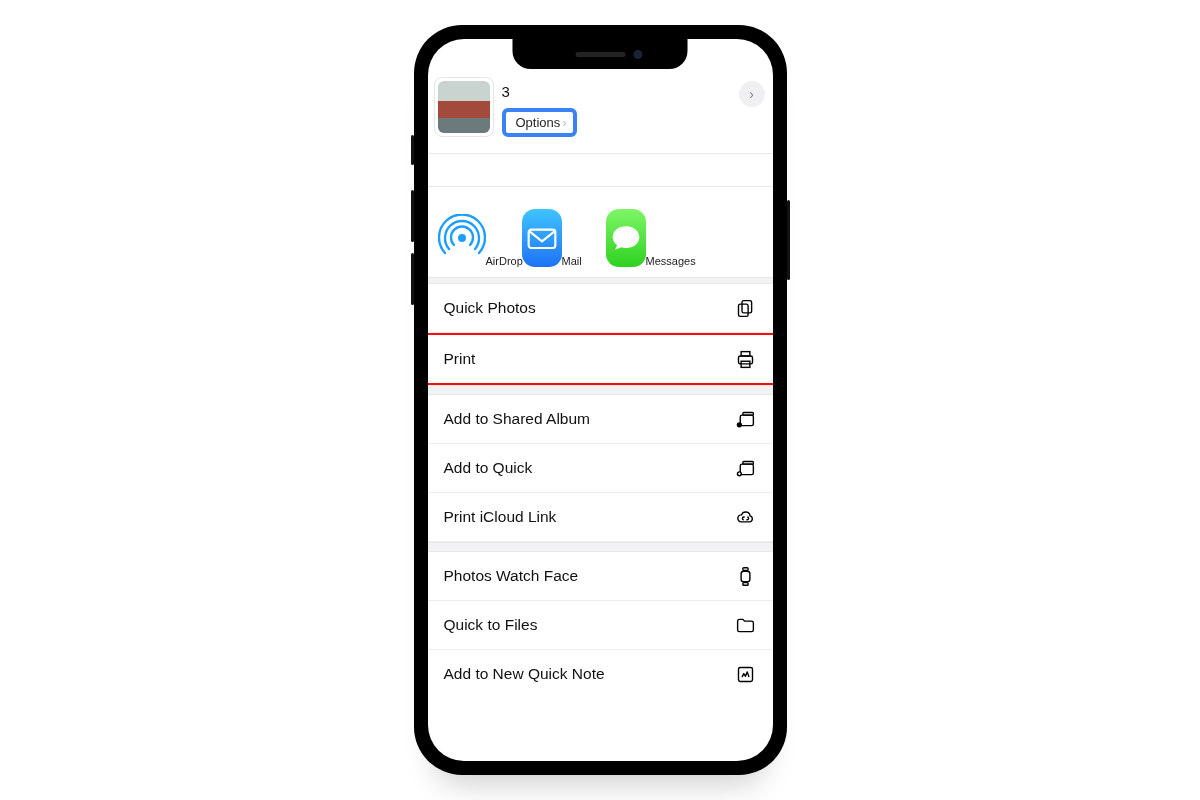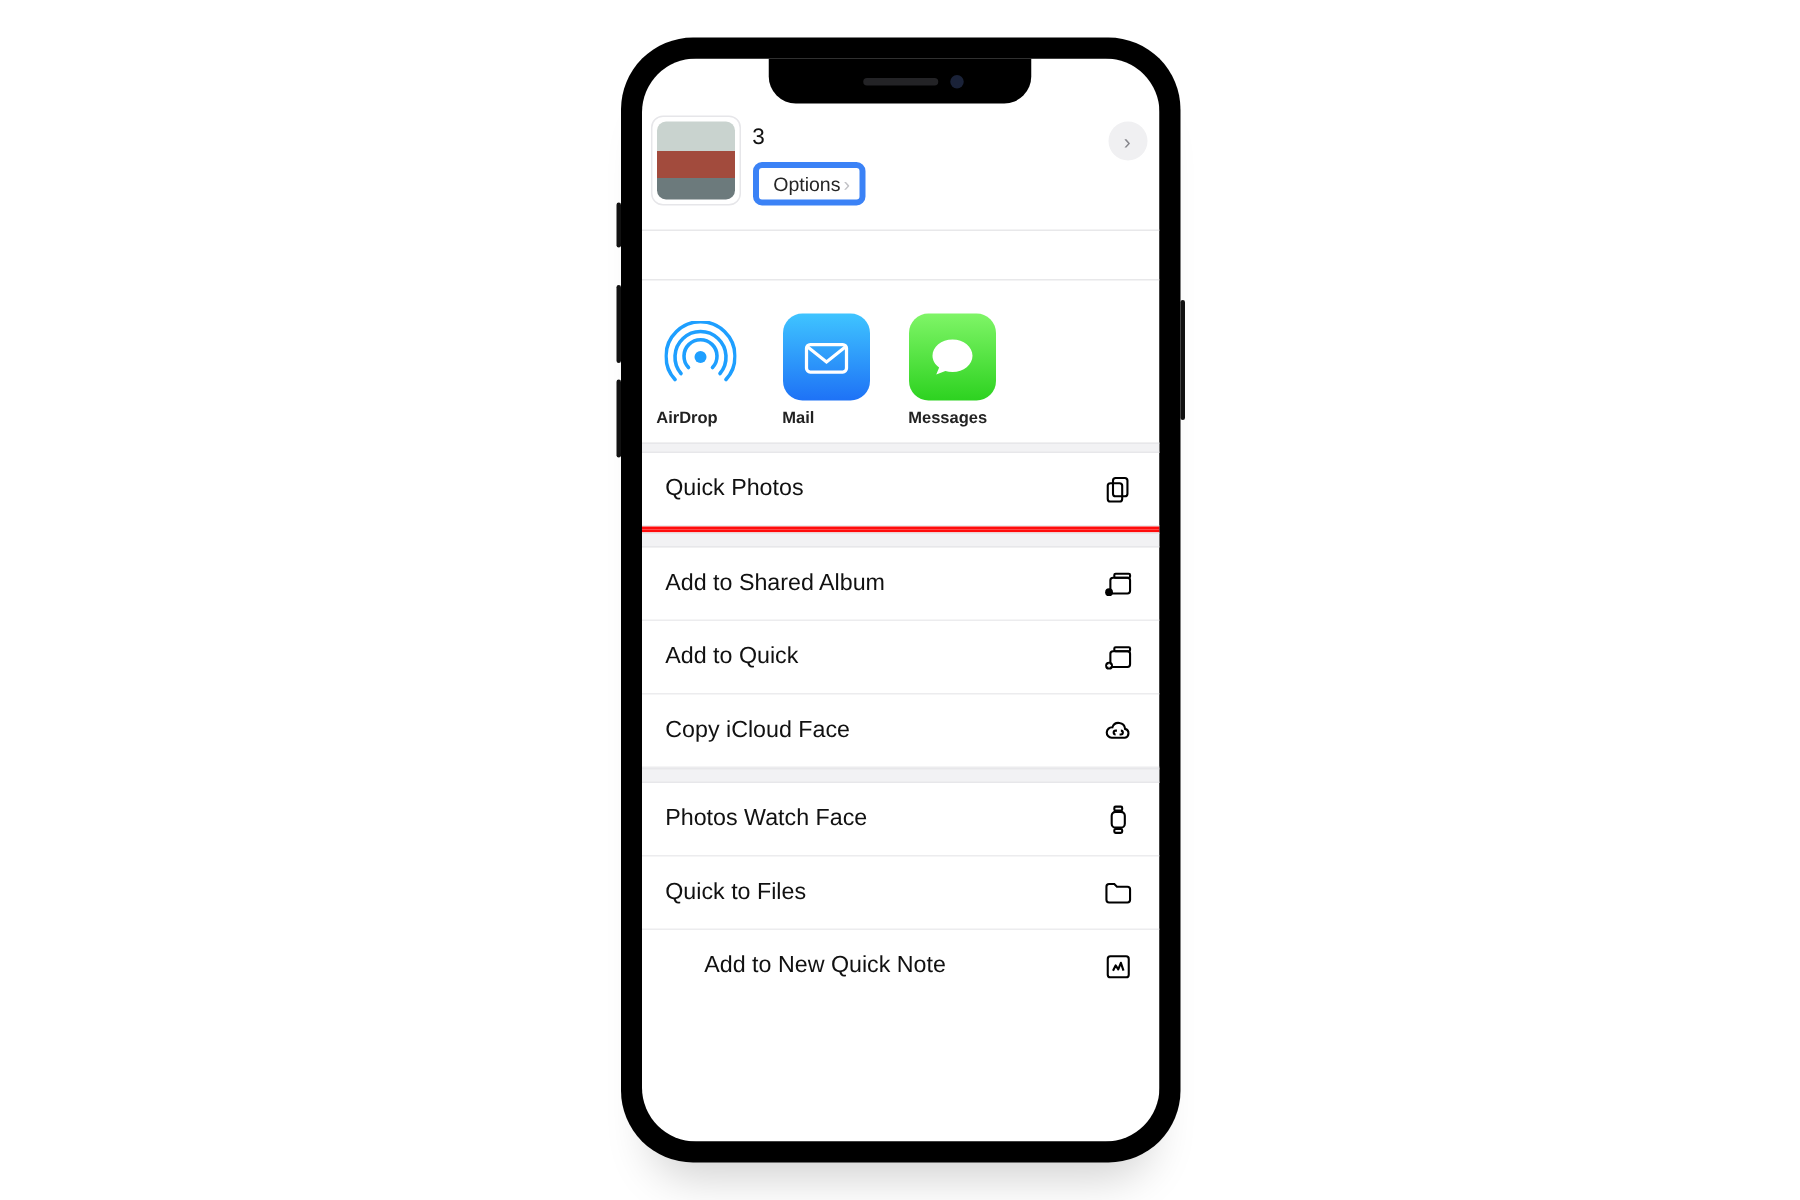--- a/index.html
+++ b/index.html
@@ -86,38 +86,38 @@
 }
 
 .sep { height: 1px; background: #e8e8ea; }
 .big-sep { height: 7px; background: #f2f2f4; border-top:1px solid #e7e7ea; border-bottom:1px solid #e7e7ea; }
 .red-sep { height: 2px; background: #ff0c0c; }
 
 .app-row {
   display:flex; gap: 26px;
   padding: 22px 10px 10px 10px;
 }
-.app { display:flex; flex-direction:column; align-items:flex-start; width:58px;font-weight:bold; }
+.app { display:flex; flex-direction:row; align-items:flex-end; width:58px; }
 .app-icon {
   width:58px; height:58px; border-radius:13px;
   display:flex; align-items:center; justify-content:center;
 }
 .app-label { font-size: 11px; margin-top:6px; color:#222; text-align:center; white-space:nowrap;}
 .airdrop-bg { background:#fff; }
 .msg-bg { background: linear-gradient(180deg,#7ff567,#2dd220); }
 .mail-bg { background: linear-gradient(180deg,#3fc4ff,#1e72f6); }
 .ding-bg { background: linear-gradient(180deg,#47c8ff,#1c89f7); }
 .action {
   display:flex; align-items:center; justify-content:space-between;
   padding: 13px 16px;
   border-bottom: 1px solid #ececee;
   font-size: 15.5px;
   color:#111;
 }
-.action:last-child { border-bottom:none;margin-left:26px; }
+.action:last-child { border-bottom:none; }
 .action-right { width:22px; height:22px; display:flex; align-items:center; justify-content:center; color:#000; }
 .action-right svg { width:21px; height:21px; stroke:#000; fill:none; stroke-width:1.6; }
 </style>
 </head>
 <body>
 
 <div class="phone">
   <div class="side-btn side-left-1"></div>
   <div class="side-btn side-left-2"></div>
   <div class="side-btn side-left-3"></div>
@@ -189,20 +189,30 @@
         <span class="action-right">
           <svg viewBox="0 0 24 24">
               <rect x="8" y="3" width="11" height="14" rx="2"></rect>
               <rect x="4" y="7" width="11" height="14" rx="2"></rect>
             </svg>
         </span>
       </div>
 
       <div class="red-sep"></div>
 
+      <div class="action" style="border-bottom:none">
+        <span>Print</span>
+        <span class="action-right">
+          <svg viewBox="0 0 24 24">
+              <rect x="7" y="3" width="10" height="5"></rect>
+              <rect x="4" y="8" width="16" height="9" rx="2"></rect>
+              <rect x="7" y="14" width="10" height="7"></rect>
+            </svg>
+        </span>
+      </div>
 
       <div class="red-sep"></div>
 
       <div class="big-sep" style="height:10px"></div>
 
       <div class="action">
         <span>Add to Shared Album</span>
         <span class="action-right">
           <svg viewBox="0 0 24 24">
               <rect x="6" y="7" width="15" height="12" rx="2"></rect>
@@ -219,21 +229,21 @@
               <rect x="6" y="7" width="15" height="12" rx="2"></rect>
               <rect x="9" y="4" width="12" height="3" rx="1"></rect>
               <circle cx="5" cy="18" r="3" fill="#000" stroke="none"></circle>
               <line x1="5" y1="16.5" x2="5" y2="19.5" stroke="#fff" stroke-width="1.2"></line>
               <line x1="3.5" y1="18" x2="6.5" y2="18" stroke="#fff" stroke-width="1.2"></line>
             </svg>
         </span>
       </div>
 
       <div class="action">
-        <span>Copy iCloud Face</span>
+        <span>Print iCloud Link</span>
         <span class="action-right">
           <svg viewBox="0 0 24 24">
               <path d="M7 17a4 4 0 0 1 .5-8 5 5 0 0 1 9.7 1.2A3.5 3.5 0 0 1 17 17H7z"></path>
               <path d="M10 14.5a1.5 1.5 0 0 1 0-3h1M14 11.5a1.5 1.5 0 0 1 0 3h-1"></path>
             </svg>
         </span>
       </div>
 
       <div class="big-sep" style="height:10px"></div>
 

